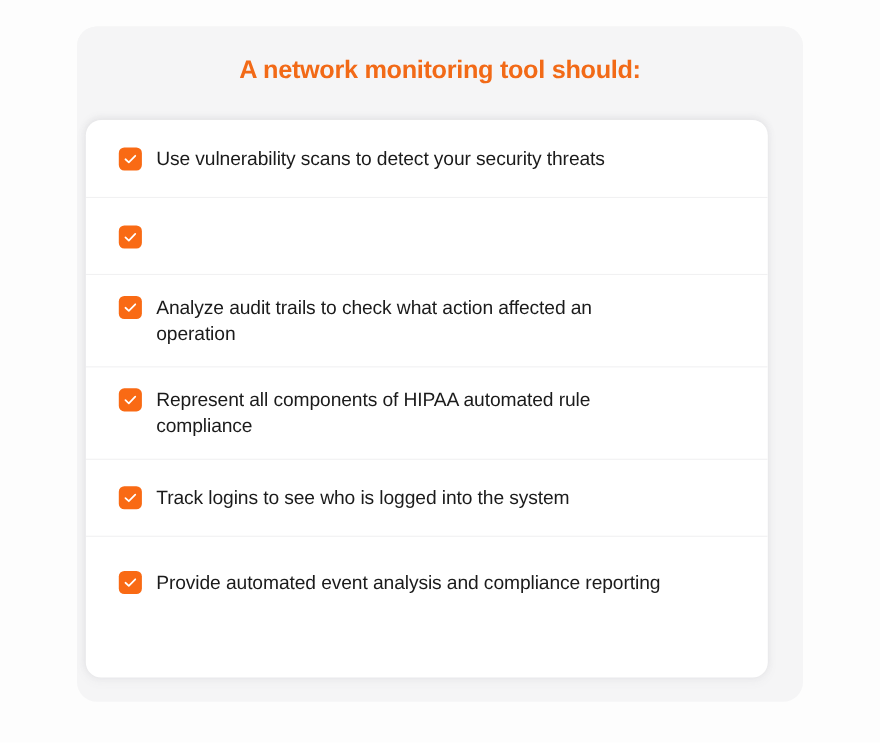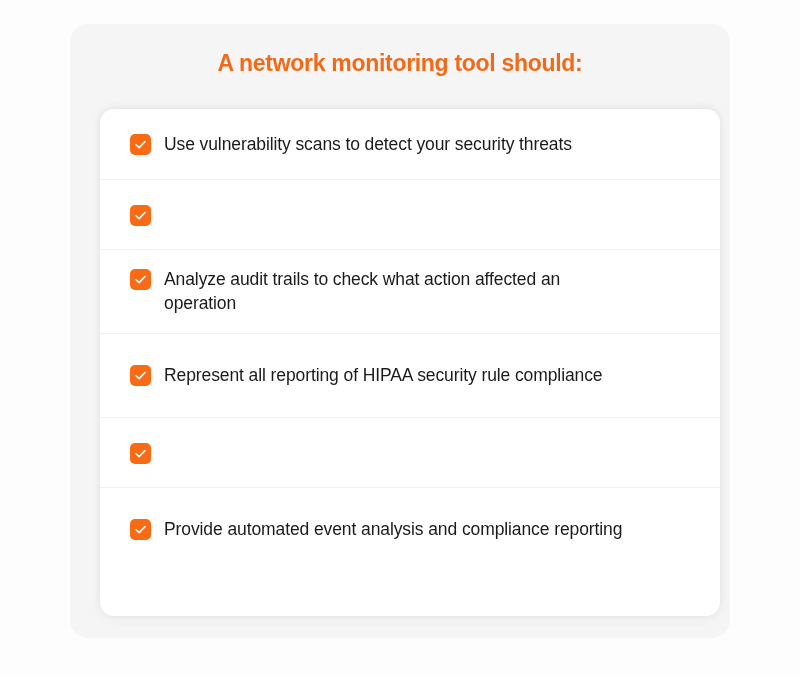--- a/index.html
+++ b/index.html
@@ -46,21 +46,21 @@
     font-weight: bold;
     letter-spacing: -0.3px;
     line-height: 1.1;
     white-space: nowrap;
     text-align: center;
   }
 
   
   #list-card {
     position: absolute;
-    left: 30px;
+    left: 8px;
     top: 85px;
     width: 620px;
     height: 507px;
     background: #ffffff;
     border-radius: 14px;
     box-shadow: 0 -2px 7px rgba(120,120,130,0.10),
                 0 3px 10px rgba(120,120,130,0.07);
     box-sizing: border-box;
     overflow: hidden;
   }
@@ -162,31 +162,32 @@
       </div>
     </div>
 
     <div class="list-row row-h2">
       <div class="row-inner">
         <span class="checkbox">
           <svg width="13" height="13" viewBox="0 0 14 14" aria-hidden="true">
             <path d="M2.2 7.3 L5.5 10.4 L11.8 3.9" fill="none" stroke="#ffffff" stroke-width="1.7" stroke-linecap="round" stroke-linejoin="round"></path>
           </svg>
         </span>
-        <span class="row-label">Represent all reporting of HIPAA security rule compliance</span>
+        <span class="row-label">Represent all components of HIPAA automated rule compliance</span>
       </div>
     </div>
 
     <div class="list-row row-h1">
       <div class="row-inner">
         <span class="checkbox">
           <svg width="13" height="13" viewBox="0 0 14 14" aria-hidden="true">
             <path d="M2.2 7.3 L5.5 10.4 L11.8 3.9" fill="none" stroke="#ffffff" stroke-width="1.7" stroke-linecap="round" stroke-linejoin="round"></path>
           </svg>
         </span>
+        <span class="row-label">Track logins to see who is logged into the system</span>
       </div>
     </div>
 
     <div class="list-row row-h2">
       <div class="row-inner">
         <span class="checkbox">
           <svg width="13" height="13" viewBox="0 0 14 14" aria-hidden="true">
             <path d="M2.2 7.3 L5.5 10.4 L11.8 3.9" fill="none" stroke="#ffffff" stroke-width="1.7" stroke-linecap="round" stroke-linejoin="round"></path>
           </svg>
         </span>

